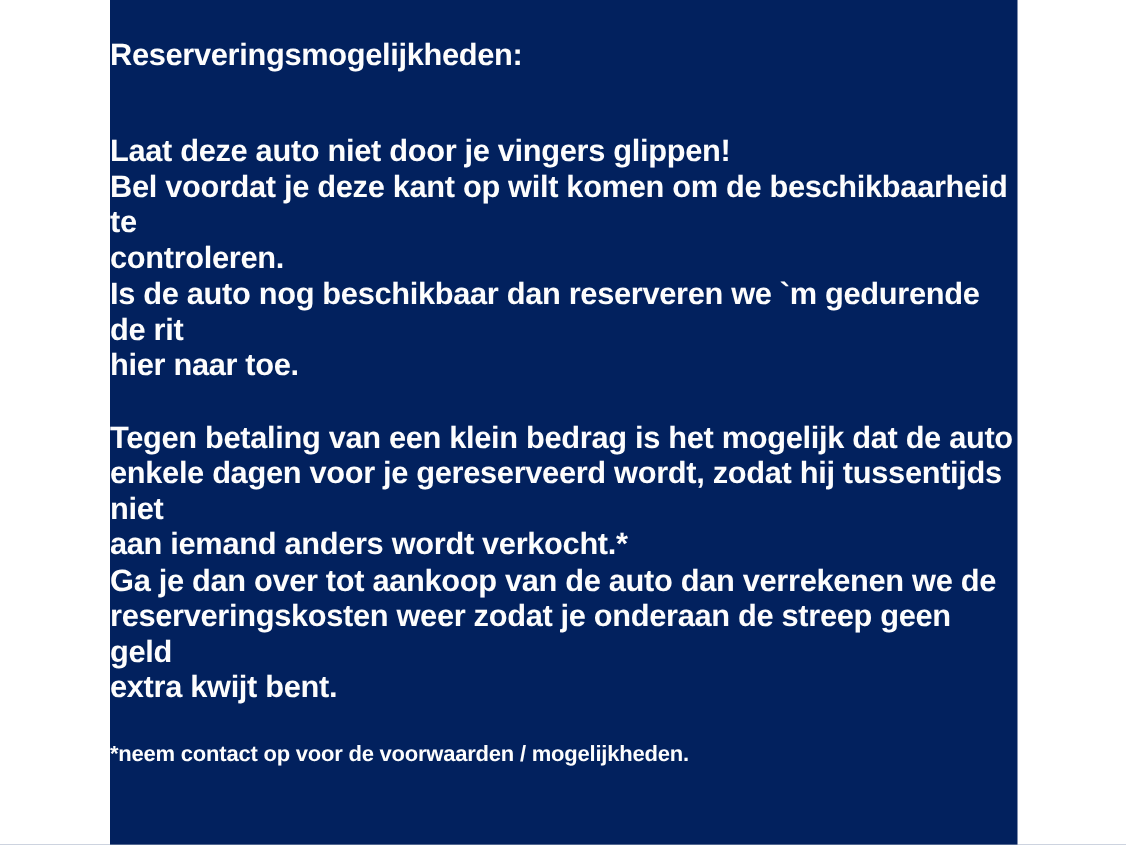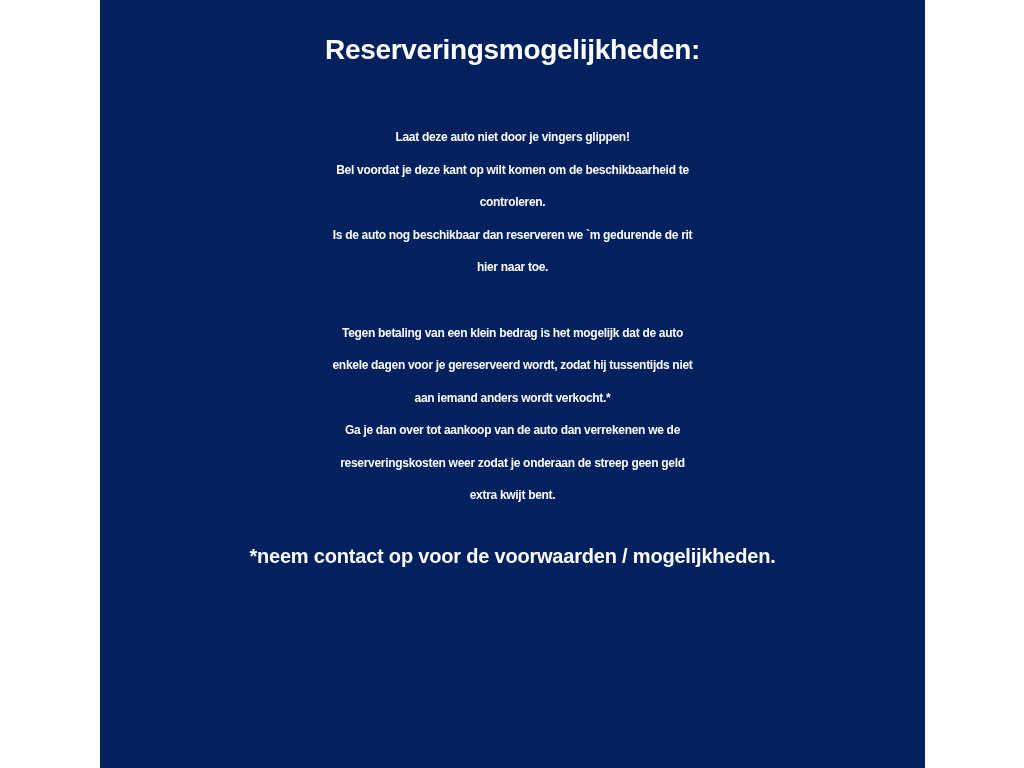--- a/index.html
+++ b/index.html
@@ -15,36 +15,36 @@
     position: relative;
   }
   .panel {
     position: absolute;
     left: 100px;
     top: 0;
     width: 825px;
     height: 768px;
     background: var(--panel-bg, #02215e);
     color: var(--text-color, #fdfdfd);
-    text-align: center;
+    text-align: left;
     box-sizing: border-box;
     padding-top: 32px;
   }
   .title {
     font-size: 28px;
     font-weight: bold;
     letter-spacing: -0.3px;
     line-height: 36px;
     margin: 0;
   }
   .content {
     margin-top: 53px;
   }
   .para {
-    font-size: 12px;
+    font-size: 28px;
     font-weight: bold;
     letter-spacing: -0.3px;
     line-height: 32.5px;
     white-space: pre-line;
     margin: 0 auto 33px auto;
     width: 100%;
   }
   .footnote {
     font-size: 20px;
     font-weight: bold;

